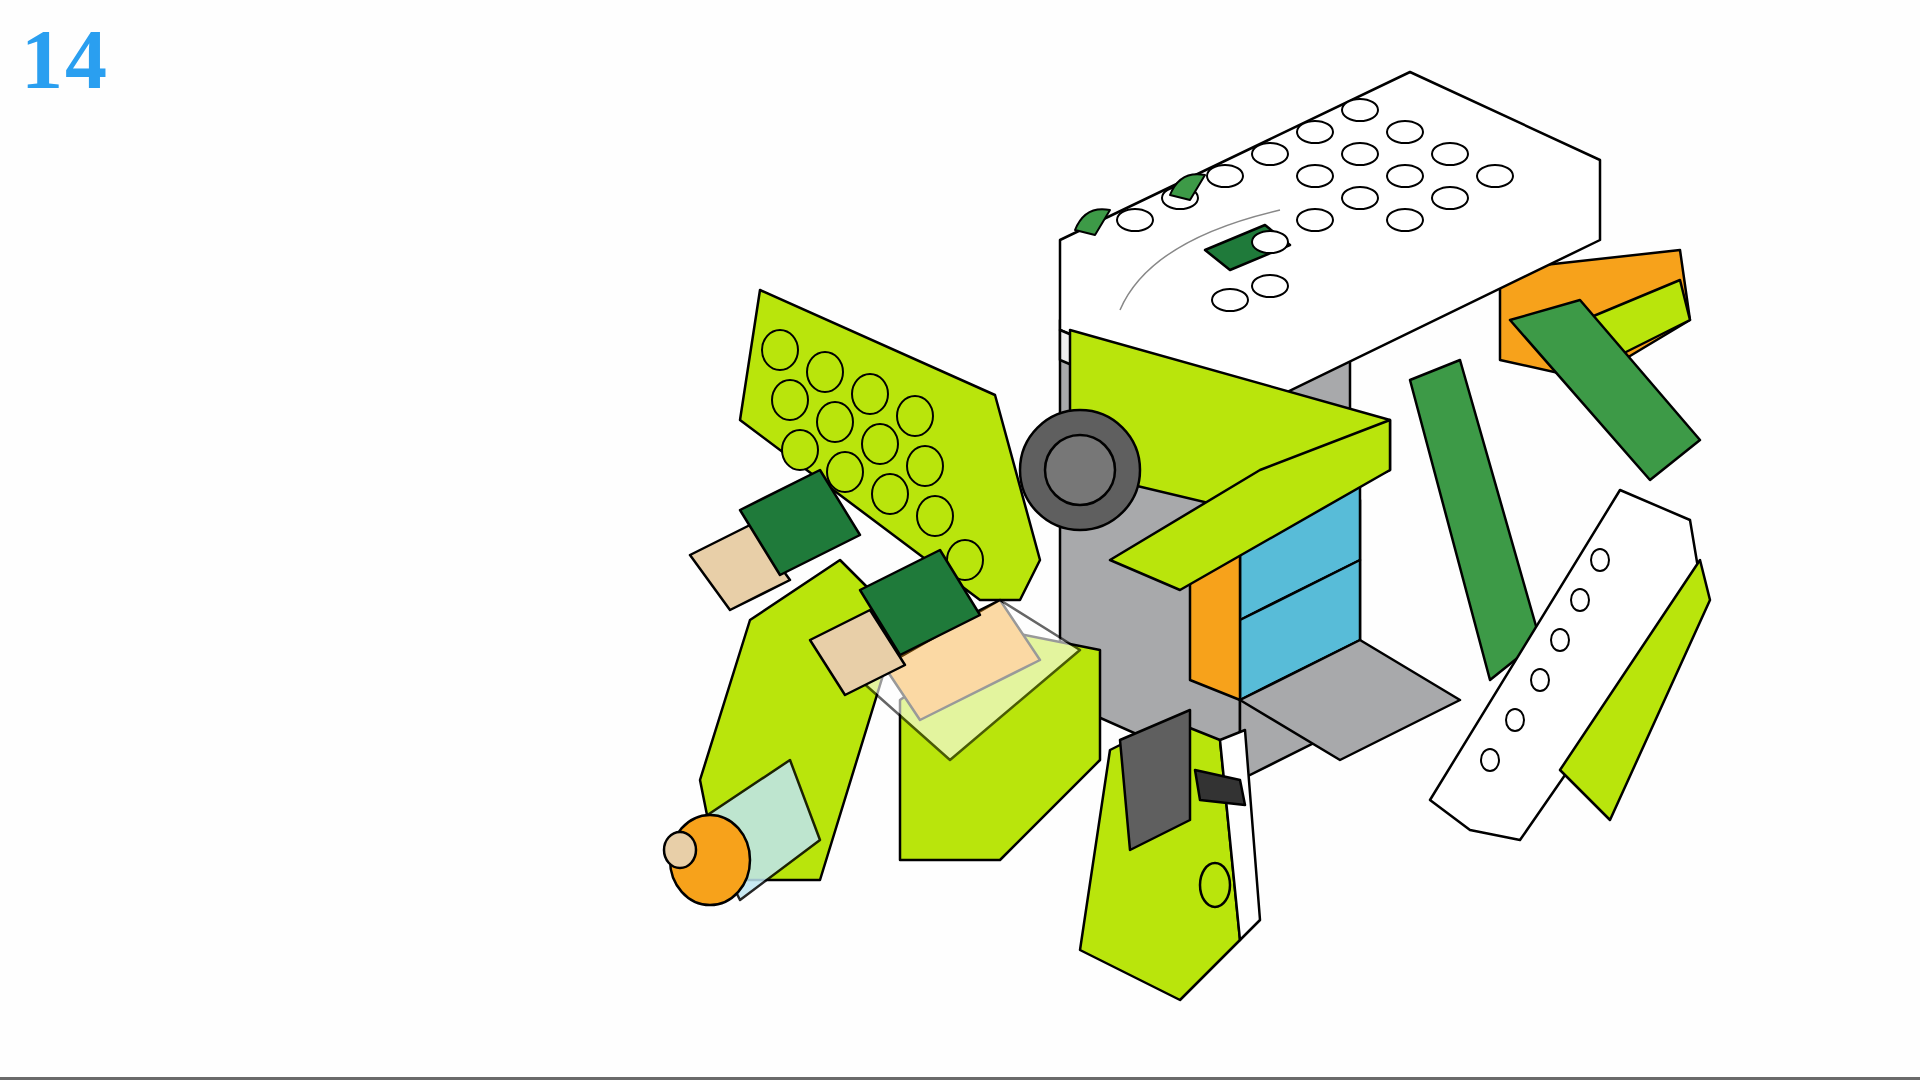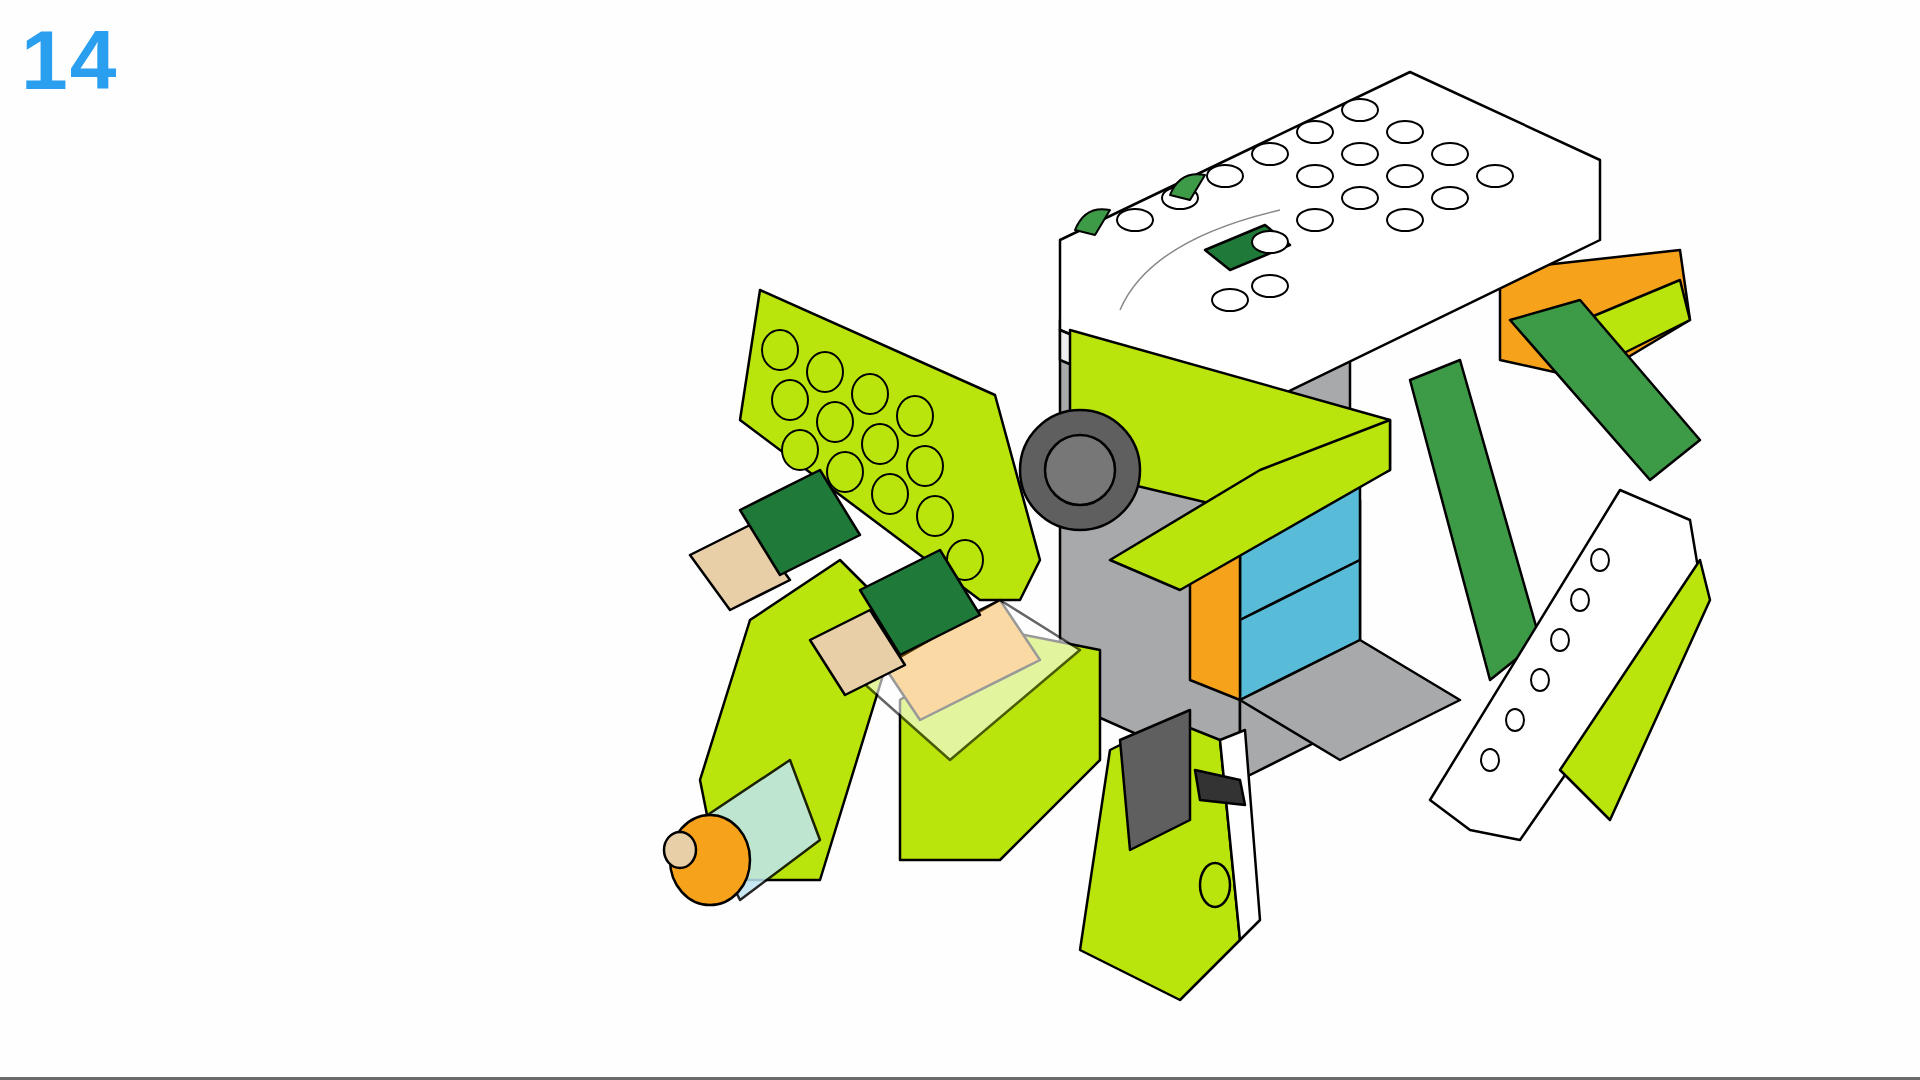--- a/index.html
+++ b/index.html
@@ -14,21 +14,21 @@
     .page {
       position: relative;
       width: 1920px;
       height: 1080px;
       background: #fefefe;
     }
     .step-number {
       position: absolute;
       left: 21px;
       top: 18px;
-      font-family: Liberation Sans, sans-serif;
+      font-family: Liberation Serif, serif;
       font-weight: bold;
       font-size: 84px;
       line-height: 1;
       letter-spacing: 2px;
     }
     .illustration {
       position: absolute;
       left: 640px;
       top: 60px;
       width: 1080px;

